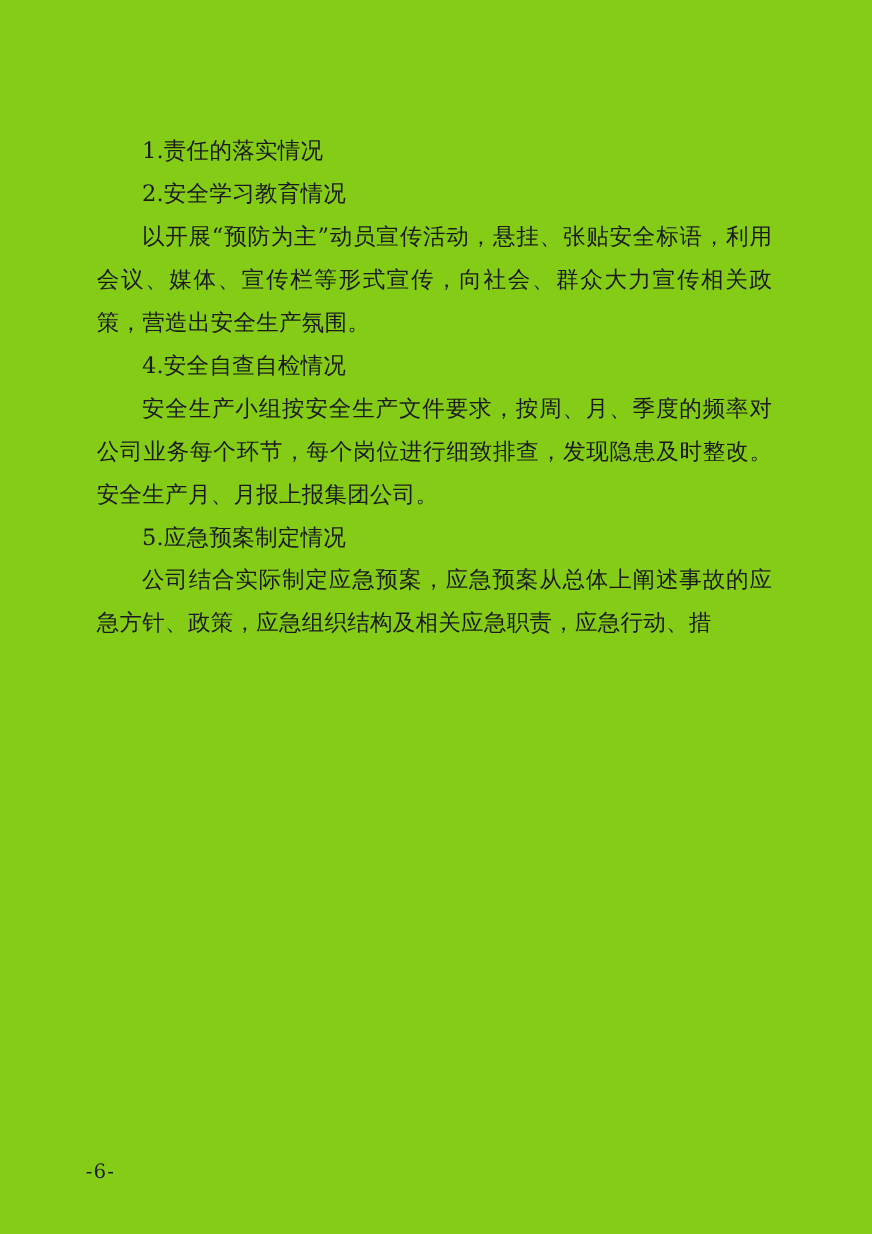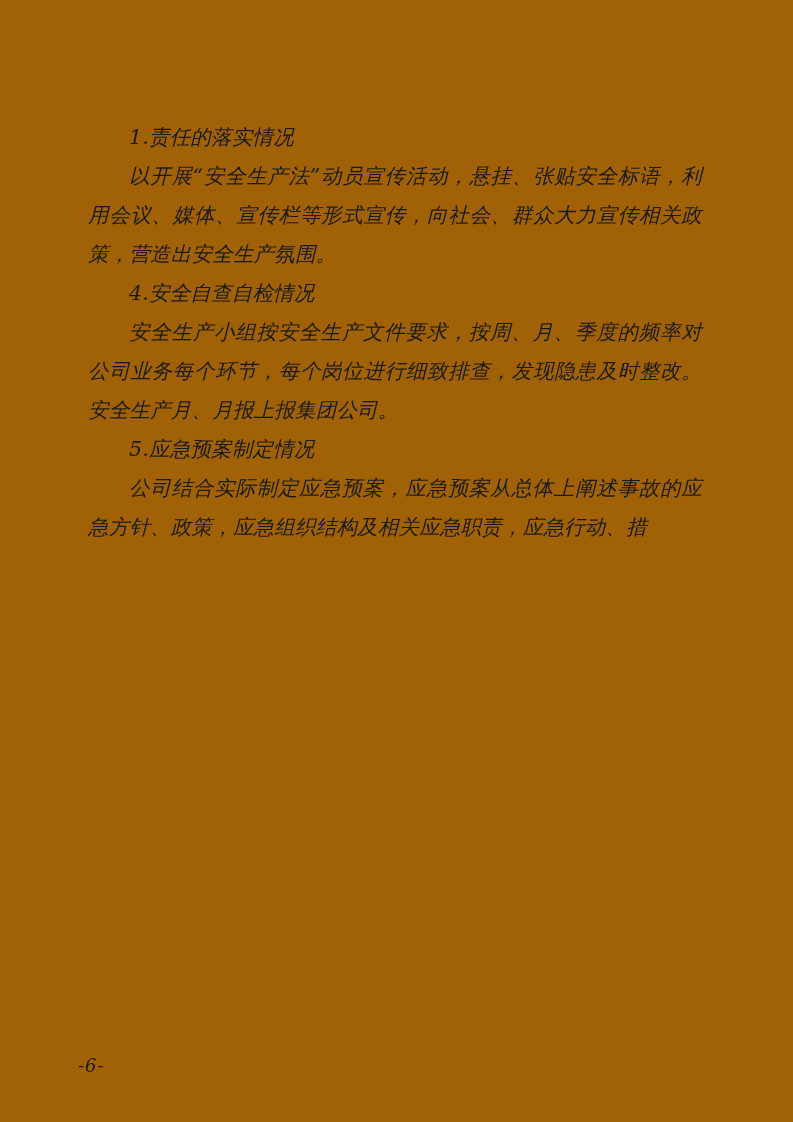--- a/index.html
+++ b/index.html
@@ -3,27 +3,26 @@
 <meta charset="utf-8">
 <style>
   html, body {
     margin: 0;
     padding: 0;
     background: #8c8c8c;
   }
   .page {
     width: 793px;
     height: 1122px;
-    background: #a16207;
+    background: #84cc16;
     position: relative;
     box-sizing: border-box;
     overflow: hidden;
     font-family: "DejaVu Serif", "Liberation Serif", serif;
     color: #1a1a1a;
-    font-style: italic;
   }
   .content {
     position: absolute;
     left: 88px;
     top: 118px;
     width: 614px;
   }
   .para {
     font-size: 20.5px;
     line-height: 39px;
@@ -47,20 +46,21 @@
     color: #1a1a1a;
     letter-spacing: 1px;
   }
 </style>
 </head>
 <body>
 
 <div class="page">
   <div class="content">
     <p class="para heading">1.责任的落实情况</p>
-    <p class="para body-para">以开展“安全生产法”动员宣传活动，悬挂、张贴安全标语，利用会议、媒体、宣传栏等形式宣传，向社会、群众大力宣传相关政策，营造出安全生产氛围。</p>
+    <p class="para heading">2.安全学习教育情况</p>
+    <p class="para body-para">以开展“预防为主”动员宣传活动，悬挂、张贴安全标语，利用会议、媒体、宣传栏等形式宣传，向社会、群众大力宣传相关政策，营造出安全生产氛围。</p>
     <p class="para heading">4.安全自查自检情况</p>
     <p class="para body-para">安全生产小组按安全生产文件要求，按周、月、季度的频率对公司业务每个环节，每个岗位进行细致排查，发现隐患及时整改。安全生产月、月报上报集团公司。</p>
     <p class="para heading">5.应急预案制定情况</p>
     <p class="para body-para">公司结合实际制定应急预案，应急预案从总体上阐述事故的应急方针、政策，应急组织结构及相关应急职责，应急行动、措</p>
   </div>
   <div class="footer">-6-</div>
 </div>
 
 </body></html>

